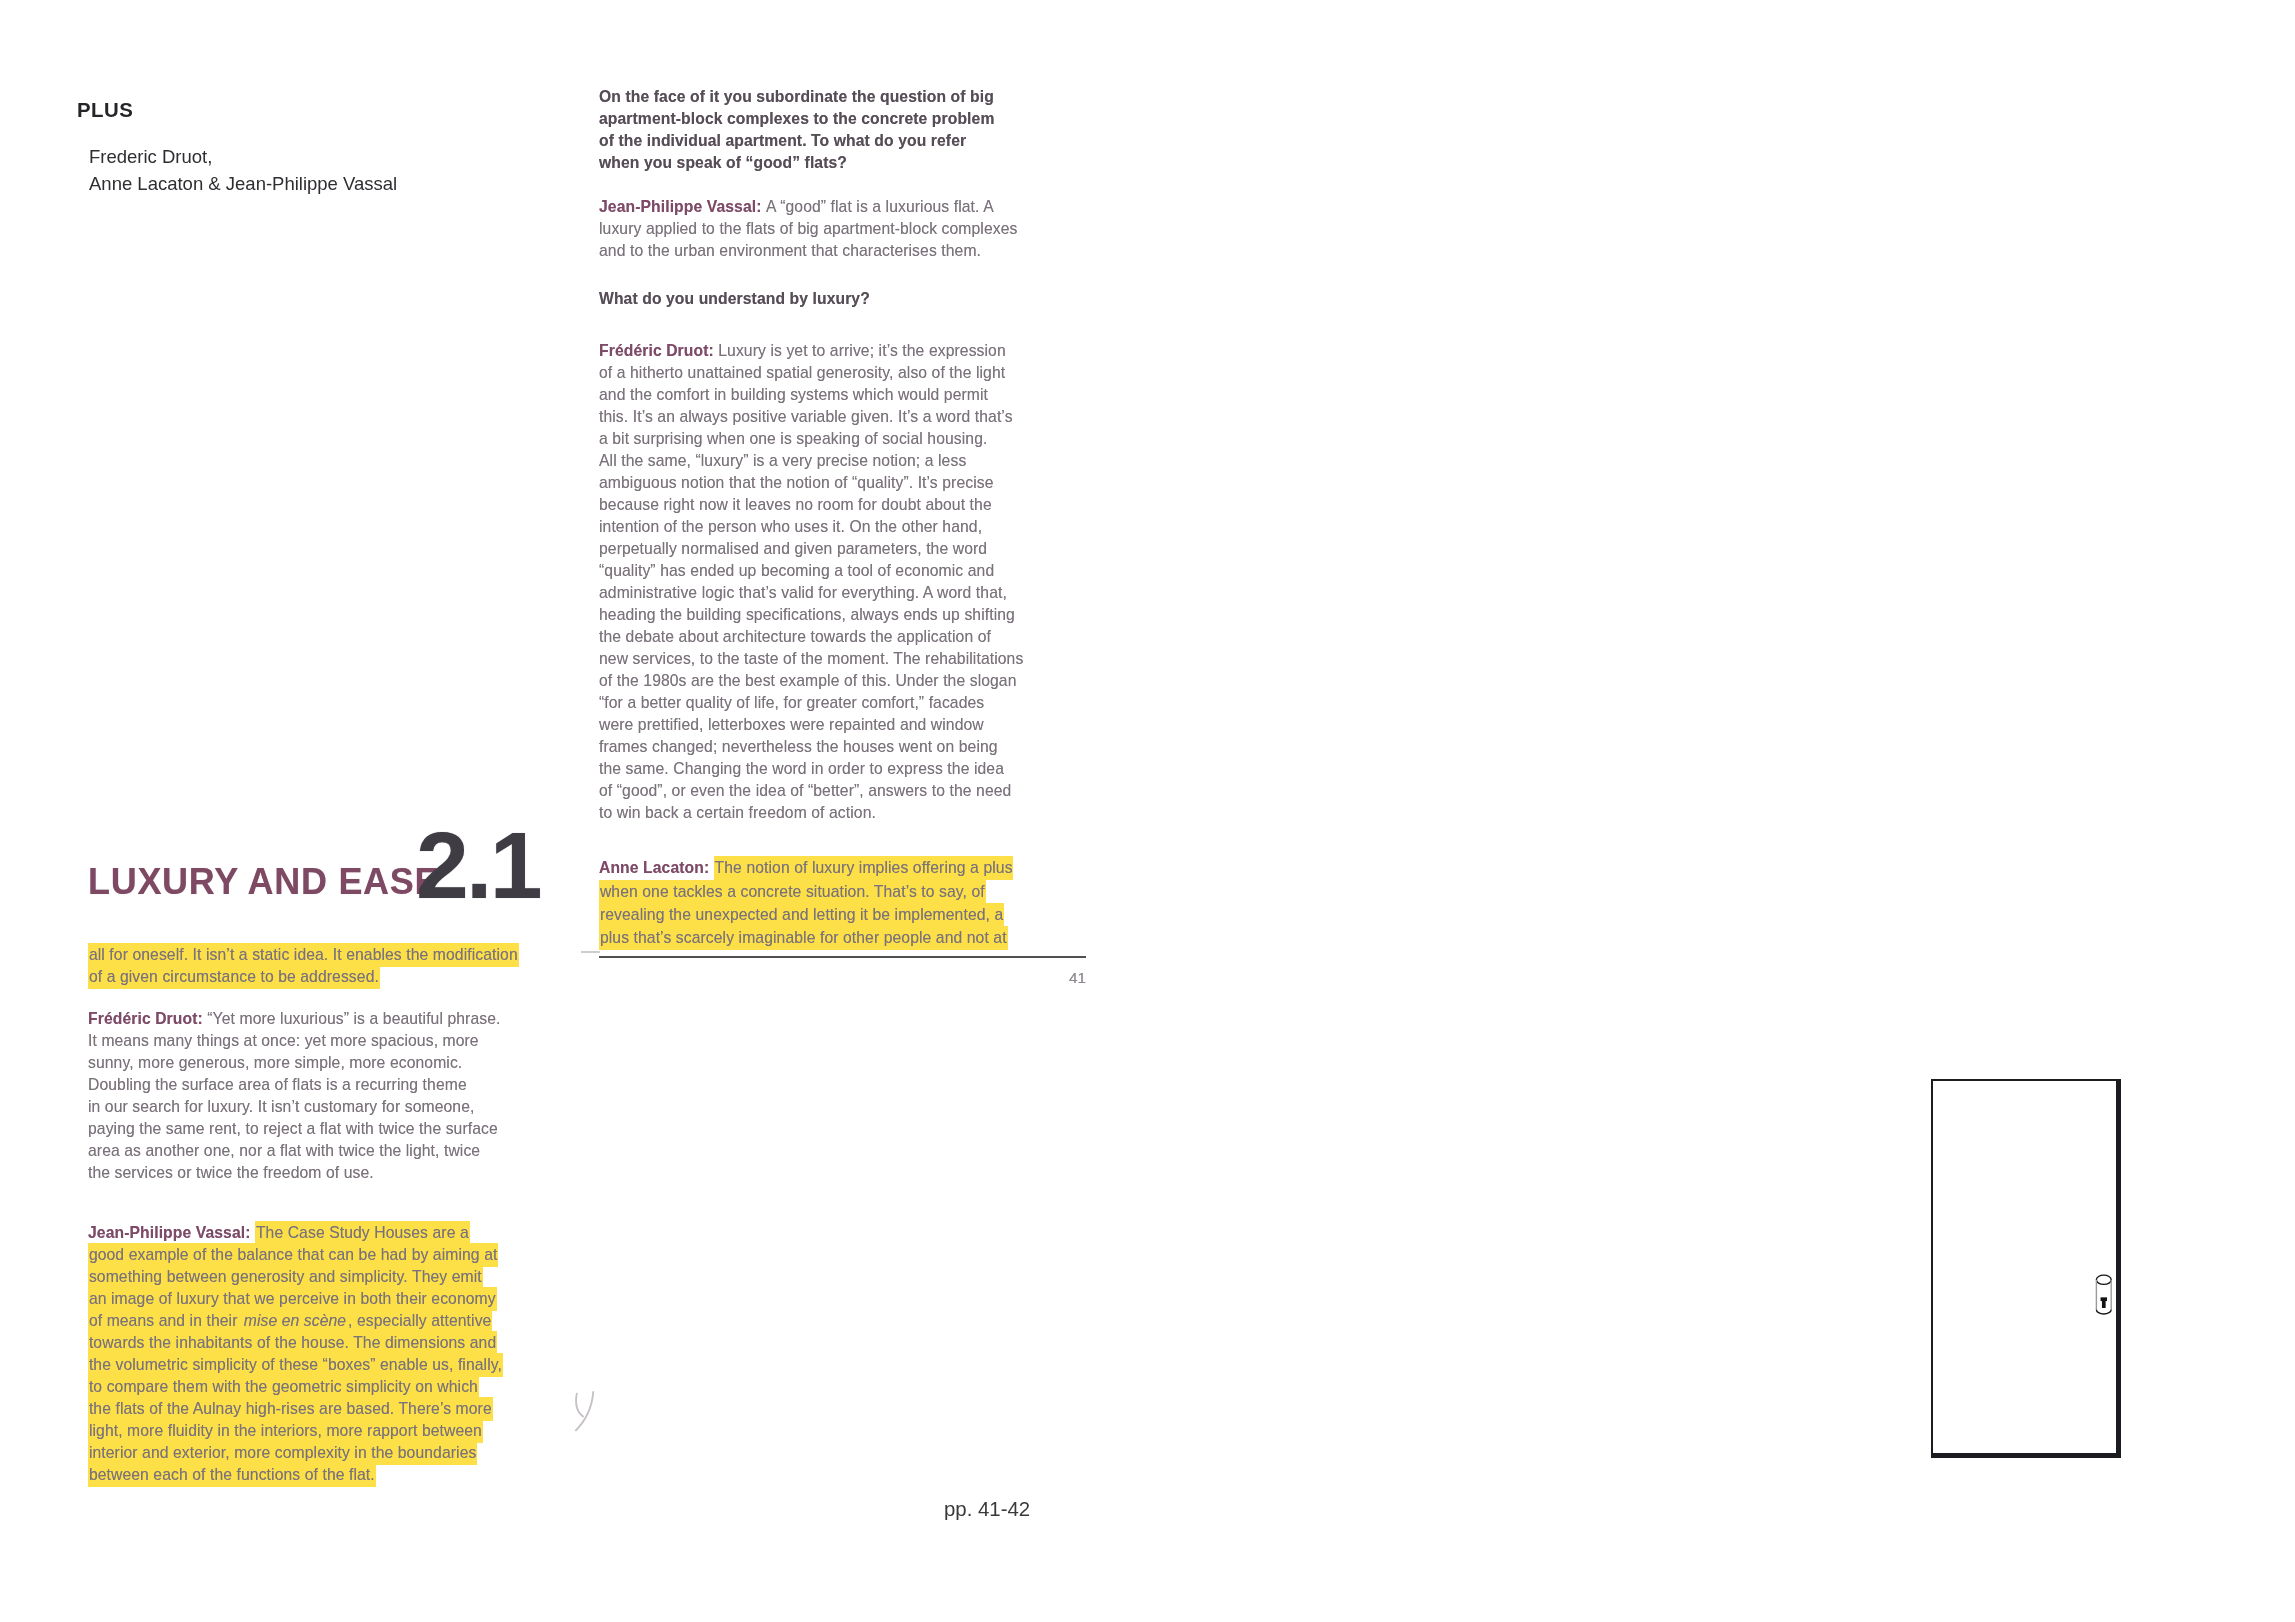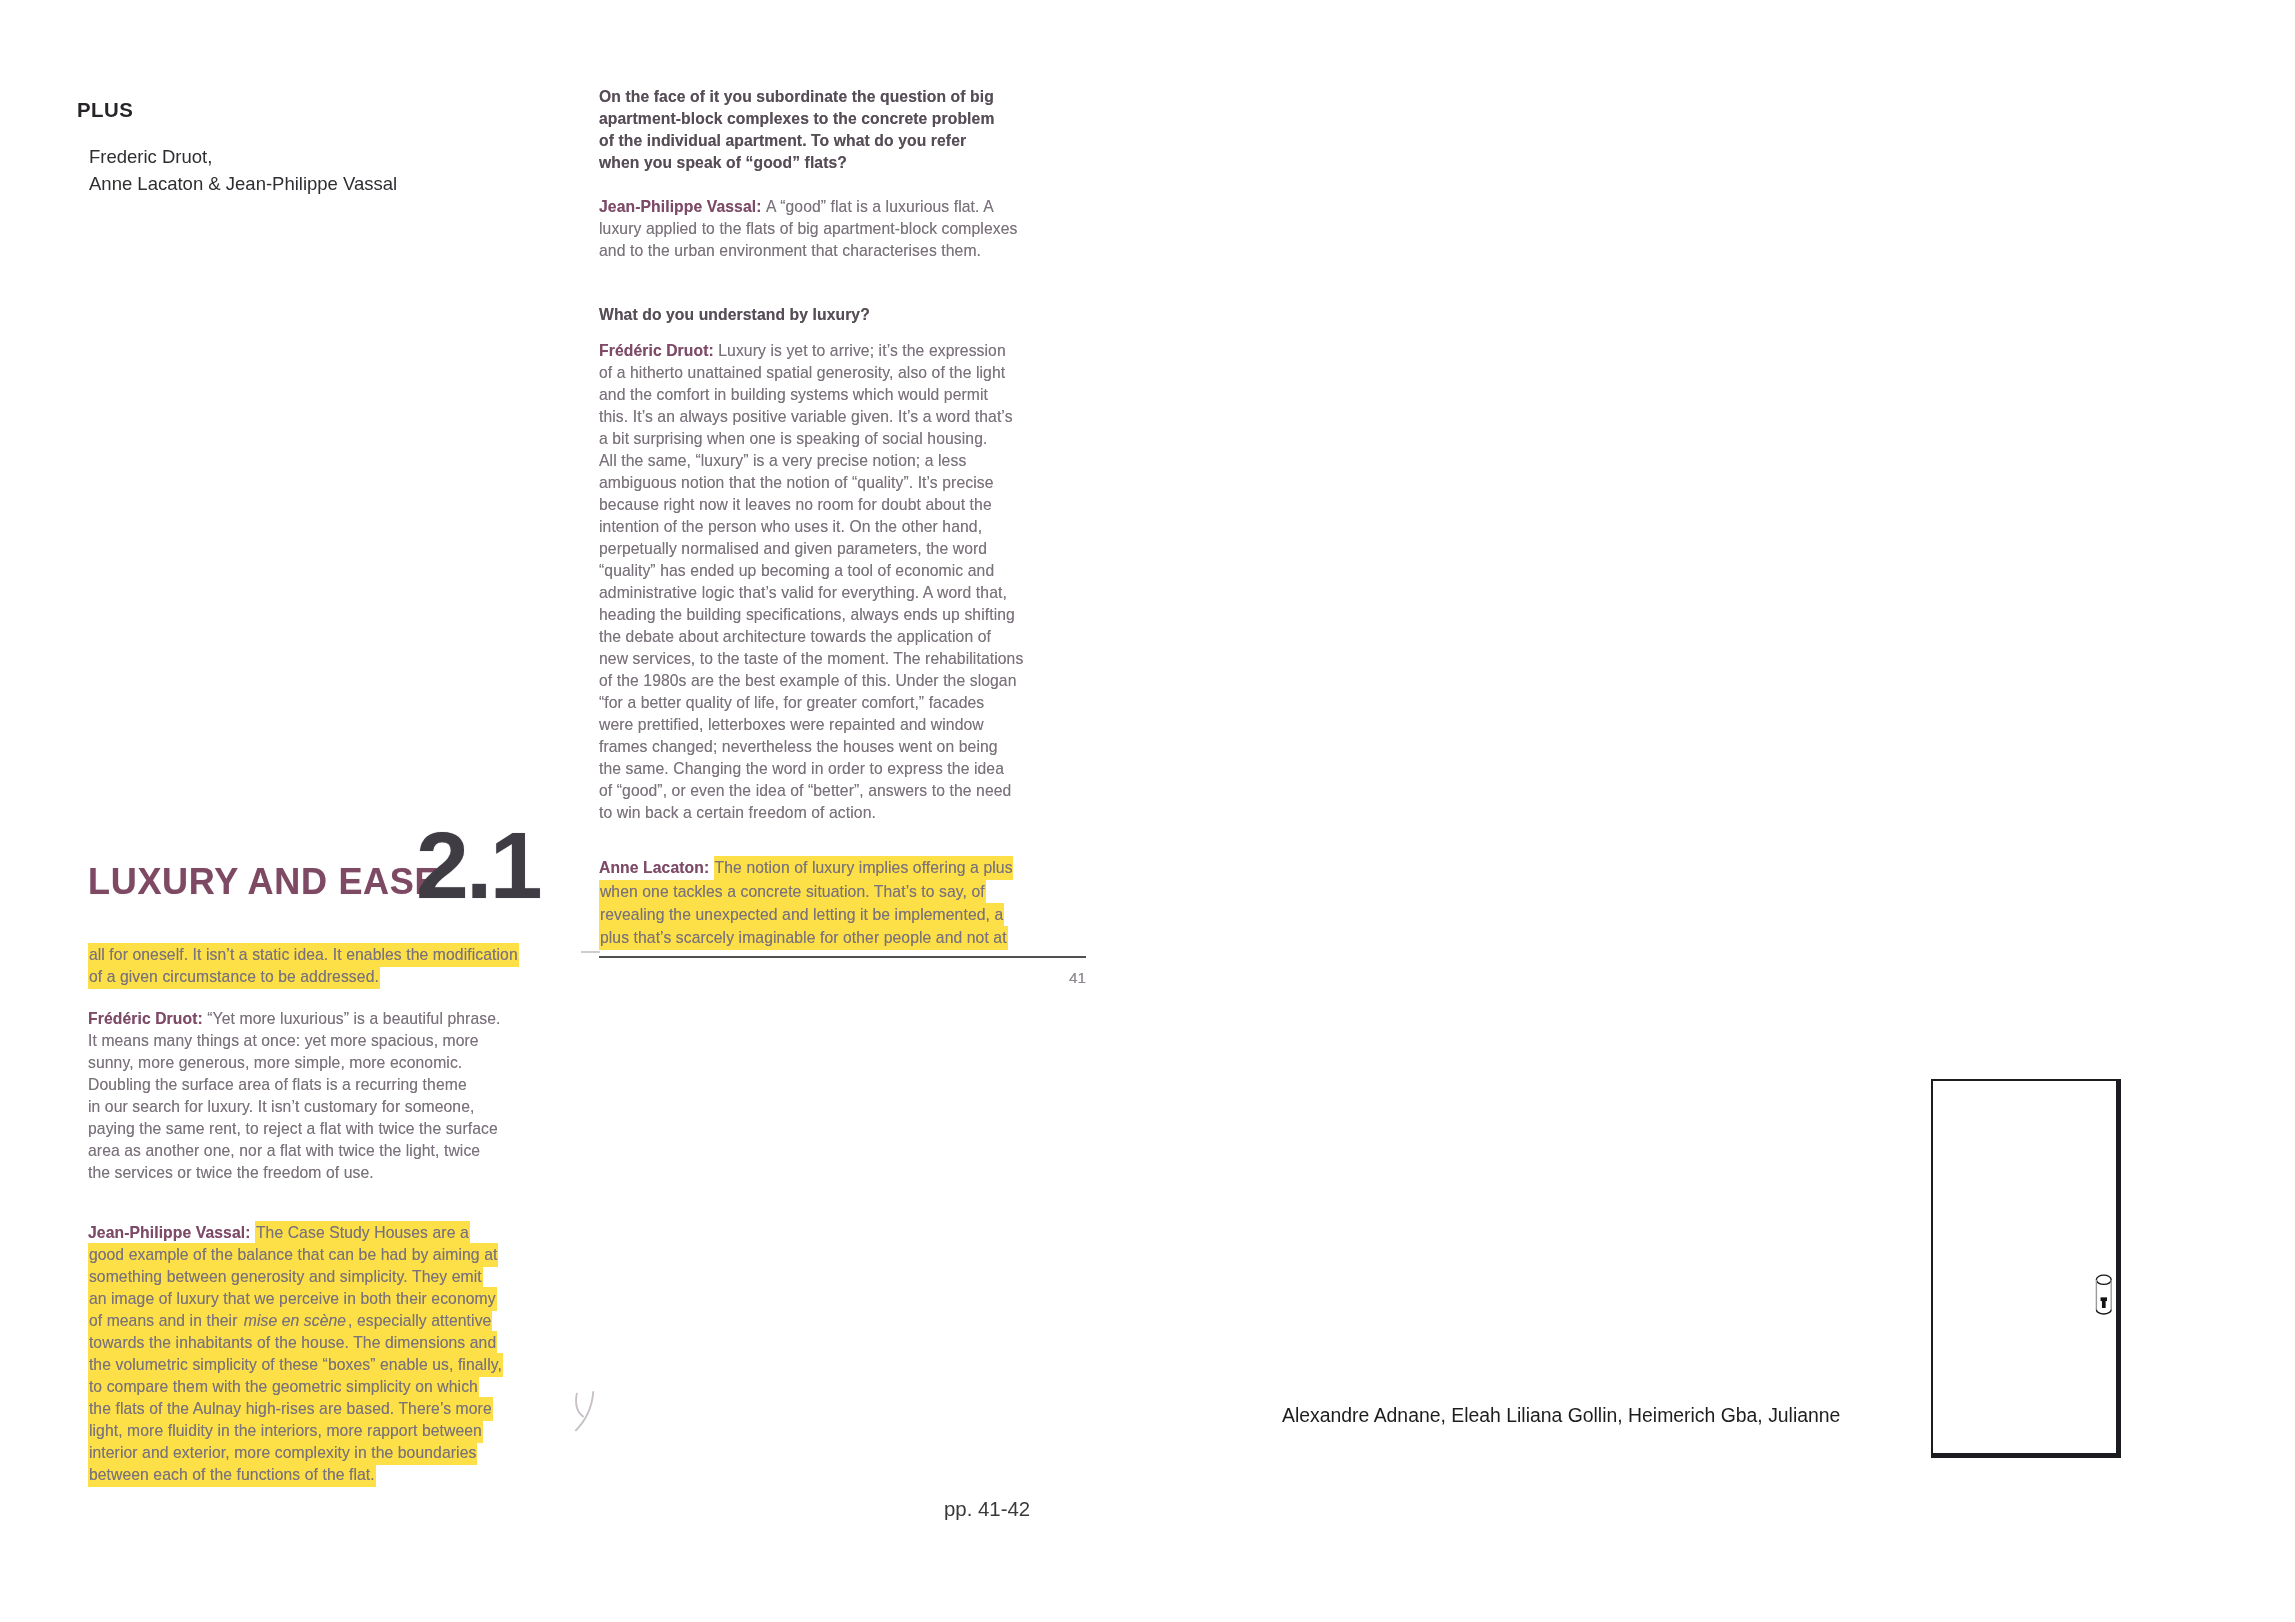--- a/index.html
+++ b/index.html
@@ -96,21 +96,21 @@
     <div class="line"><span class="">of the individual apartment. To what do you refer</span></div>
     <div class="line"><span class="">when you speak of “good” flats?</span></div>
   </div>
 
 <div class="abs scan speaker" style="left:599px;top:196px;width:495px;">
     <div class="line"><span class="b ">Jean-Philippe Vassal: </span><span class="">A “good” flat is a luxurious flat. A</span></div>
     <div class="line"><span class="">luxury applied to the flats of big apartment-block complexes</span></div>
     <div class="line"><span class="">and to the urban environment that characterises them.</span></div>
   </div>
 
-<div class="abs scan question" style="left:599px;top:304px;width:495px;">
+<div class="abs scan question" style="left:599px;top:288px;width:495px;">
     <div class="line"><span class="">What do you understand by luxury?</span></div>
   </div>
 
 <div class="abs scan speaker" style="left:599px;top:340px;width:495px;">
     <div class="line"><span class="b ">Frédéric Druot: </span><span class="">Luxury is yet to arrive; it’s the expression</span></div>
     <div class="line"><span class="">of a hitherto unattained spatial generosity, also of the light</span></div>
     <div class="line"><span class="">and the comfort in building systems which would permit</span></div>
     <div class="line"><span class="">this. It’s an always positive variable given. It’s a word that’s</span></div>
     <div class="line"><span class="">a bit surprising when one is speaking of social housing.</span></div>
     <div class="line"><span class="">All the same, “luxury” is a very precise notion; a less</span></div>
@@ -136,21 +136,20 @@
     <div class="line"><span class="b ">Anne Lacaton: </span><span class="hl">The notion of luxury implies offering a plus</span></div>
     <div class="line"><span class="hl">when one tackles a concrete situation. That’s to say, of</span></div>
     <div class="line"><span class="hl">revealing the unexpected and letting it be implemented, a</span></div>
     <div class="line"><span class="hl">plus that’s scarcely imaginable for other people and not at</span></div>
   </div>
 
 <div class="abs rule" style="left:599px;top:956px;width:487px;"></div>
 <div class="abs folio" style="left:599px;top:969px;width:487px;">41</div>
 
 <div class="abs names" style="left:1282px;top:1401px;width:694px;">
-  <div class="line">Alexandre Adnane, Eleah Liliana Gollin, Heimerich Gba, Julianne</div>
 </div>
 
 <div class="abs pp-caption" style="left:944px;top:1498px;">pp. 41-42</div>
 
 <div class="abs door" style="left:1931px;top:1079px;width:190px;height:379px;">
   <svg class="abs" style="right:2.8px;top:193px;" width="18.5" height="43" viewBox="0 0 40 92">
     <ellipse cx="19" cy="12" rx="16" ry="10" fill="#ffffff" stroke="#141414" stroke-width="3"></ellipse>
     <line x1="3" y1="12" x2="3" y2="76" stroke="#9a9a9a" stroke-width="3"></line>
     <line x1="35" y1="12" x2="35" y2="76" stroke="#9a9a9a" stroke-width="3"></line>
     <path d="M3,76 A16,10 0 0 0 35,76" fill="none" stroke="#141414" stroke-width="3"></path>

